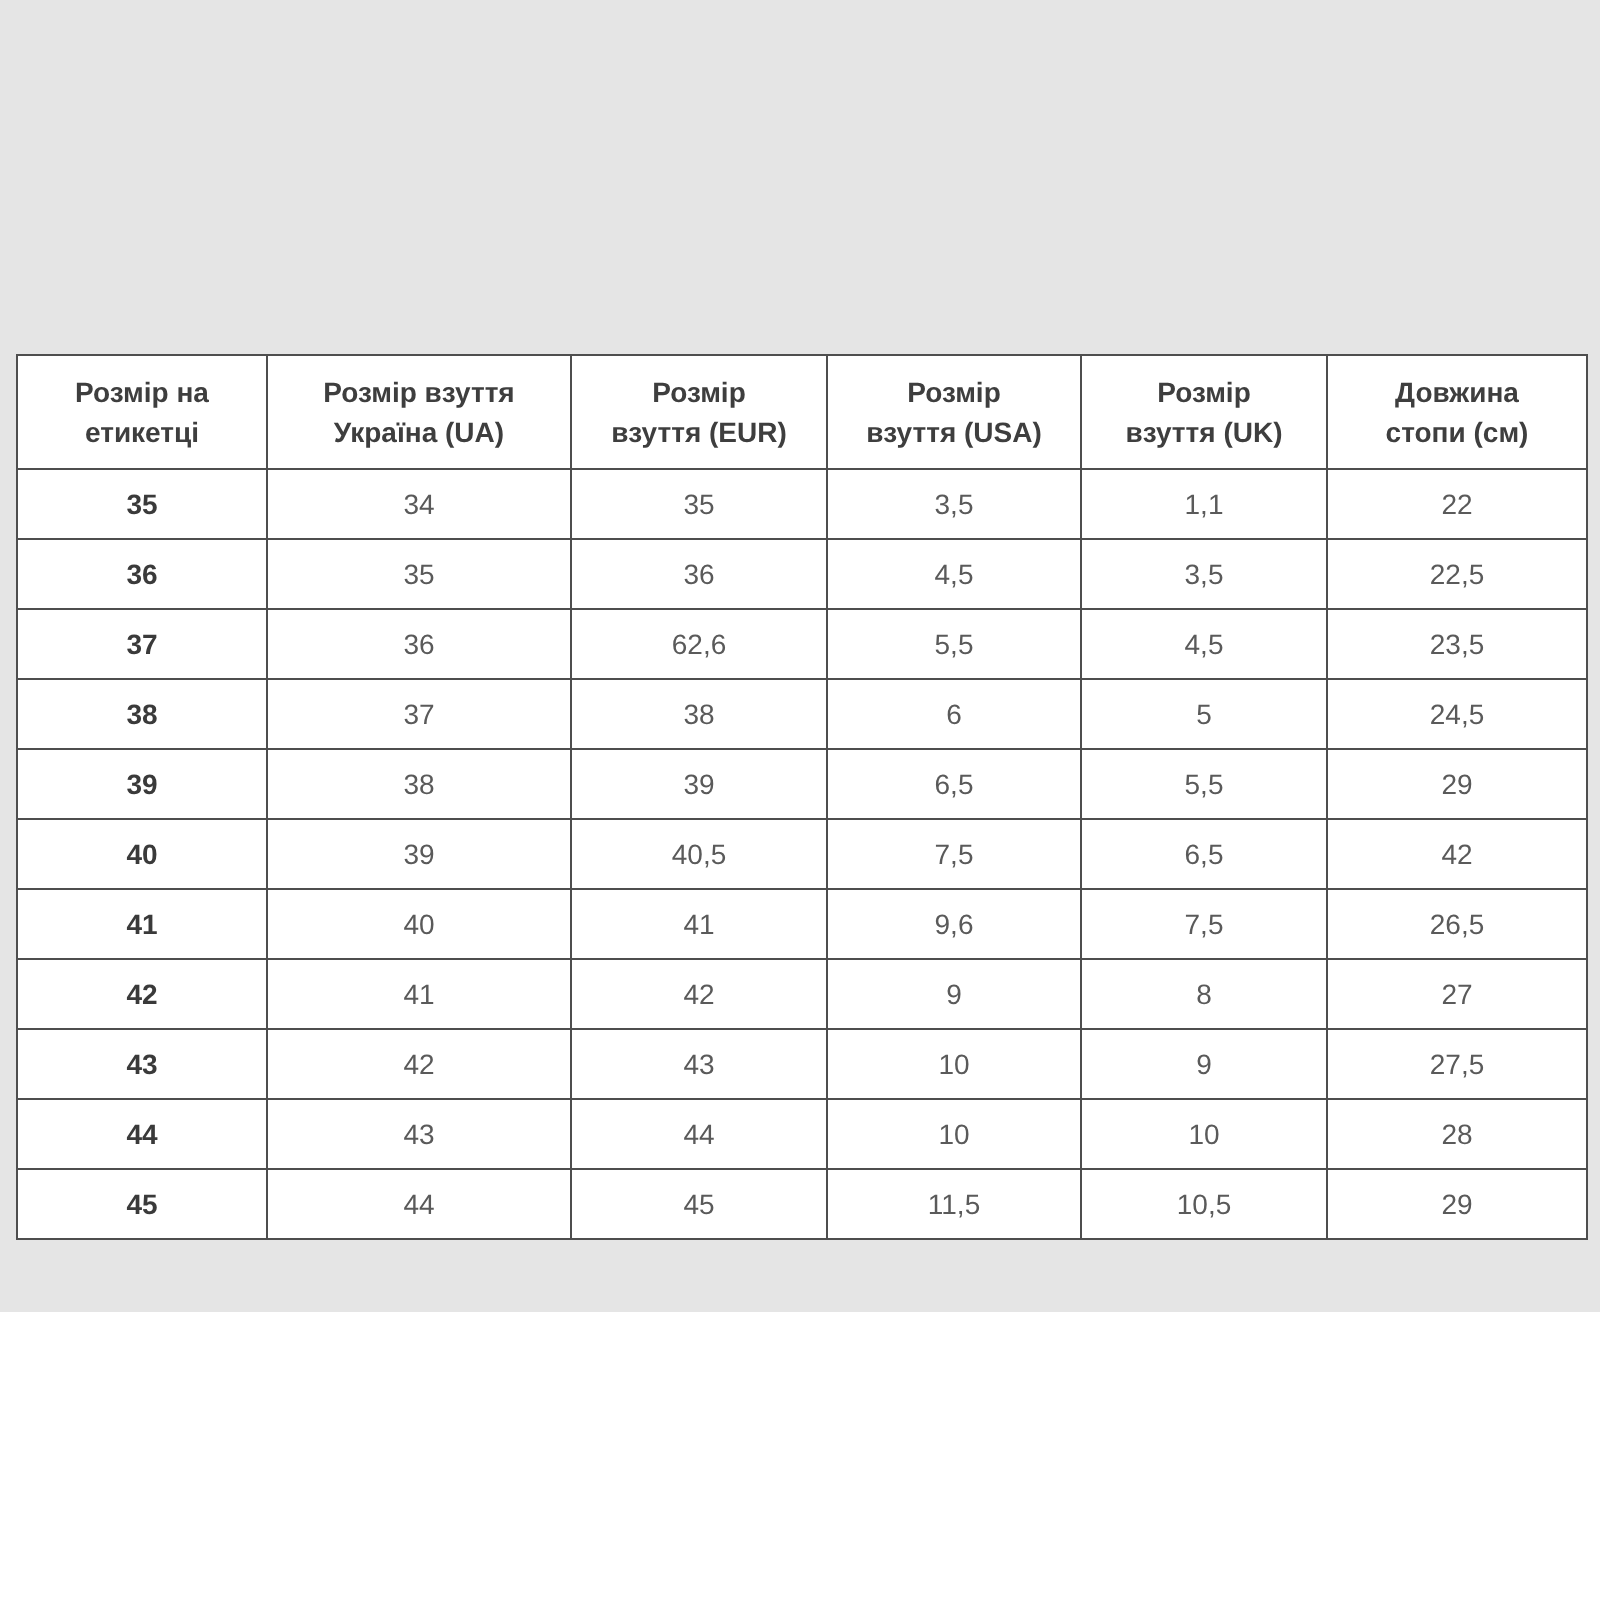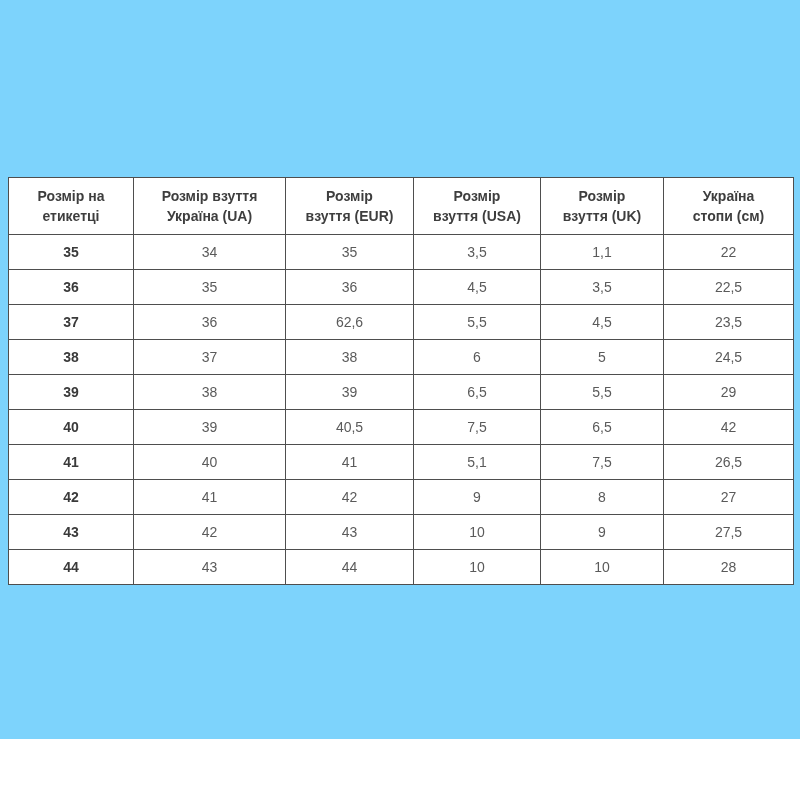--- a/index.html
+++ b/index.html
@@ -5,22 +5,22 @@
   * { margin: 0; padding: 0; box-sizing: border-box; }
   html, body {
     width: 800px;
     height: 800px;
     background: #ffffff;
     font-family: "Liberation Sans", sans-serif;
   }
   .page {
     position: relative;
     width: 800px;
-    height: 739px;
-    background: #7dd3fc;
+    height: 656px;
+    background: #e5e5e5;
     overflow: hidden;
   }
   table.size-table {
     position: absolute;
     left: 8px;
     top: 177px;
     width: 785px;
     border-collapse: collapse;
     table-layout: fixed;
     background: #ffffff;
@@ -69,21 +69,21 @@
         <th>Розмір на
 етикетці</th>
         <th>Розмір взуття
 Україна (UA)</th>
         <th>Розмір
 взуття (EUR)</th>
         <th>Розмір
 взуття (USA)</th>
         <th>Розмір
 взуття (UK)</th>
-        <th>Україна
+        <th>Довжина
 стопи (см)</th>
       </tr>
     </thead>
     <tbody>
         <tr>
           <td class="row-label">35</td>
           <td>34</td>
           <td>35</td>
           <td>3,5</td>
           <td>1,1</td>
@@ -126,21 +126,21 @@
           <td>39</td>
           <td>40,5</td>
           <td>7,5</td>
           <td>6,5</td>
           <td>42</td>
         </tr>
         <tr>
           <td class="row-label">41</td>
           <td>40</td>
           <td>41</td>
-          <td>5,1</td>
+          <td>9,6</td>
           <td>7,5</td>
           <td>26,5</td>
         </tr>
         <tr>
           <td class="row-label">42</td>
           <td>41</td>
           <td>42</td>
           <td>9</td>
           <td>8</td>
           <td>27</td>
@@ -154,15 +154,23 @@
           <td>27,5</td>
         </tr>
         <tr>
           <td class="row-label">44</td>
           <td>43</td>
           <td>44</td>
           <td>10</td>
           <td>10</td>
           <td>28</td>
         </tr>
+        <tr>
+          <td class="row-label">45</td>
+          <td>44</td>
+          <td>45</td>
+          <td>11,5</td>
+          <td>10,5</td>
+          <td>29</td>
+        </tr>
       </tbody>
   </table>
 </div>
 
 </body></html>

